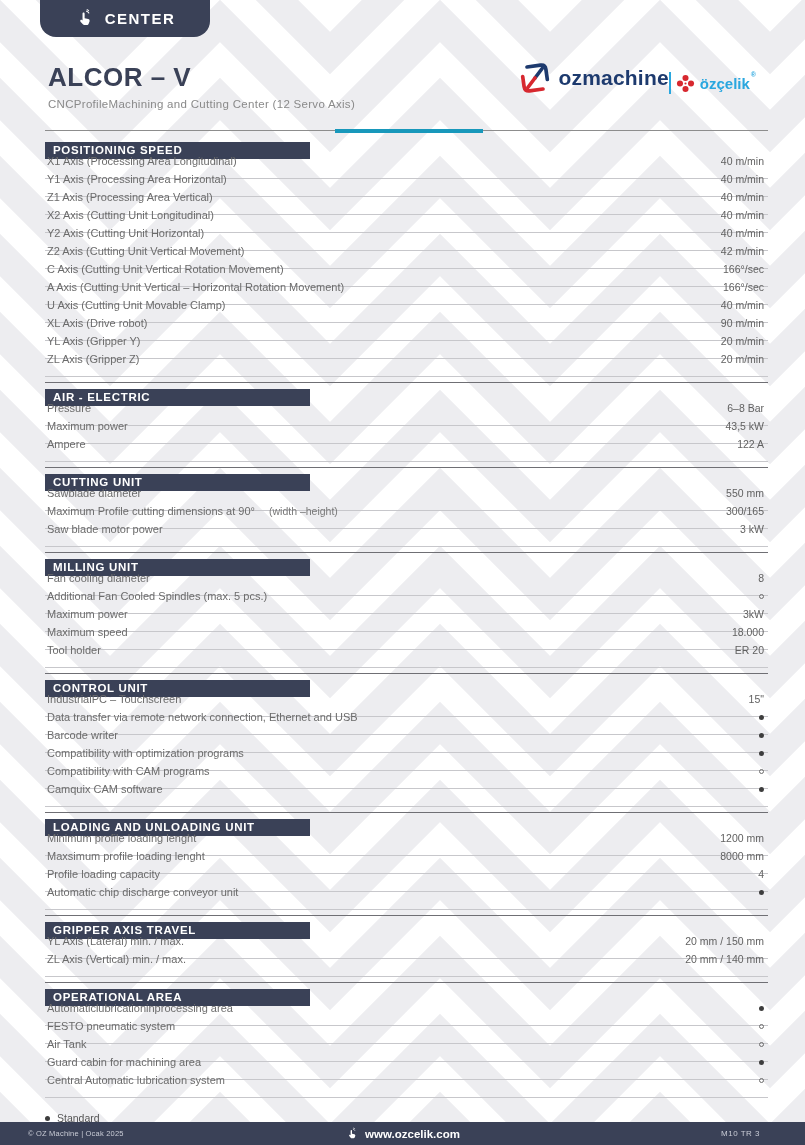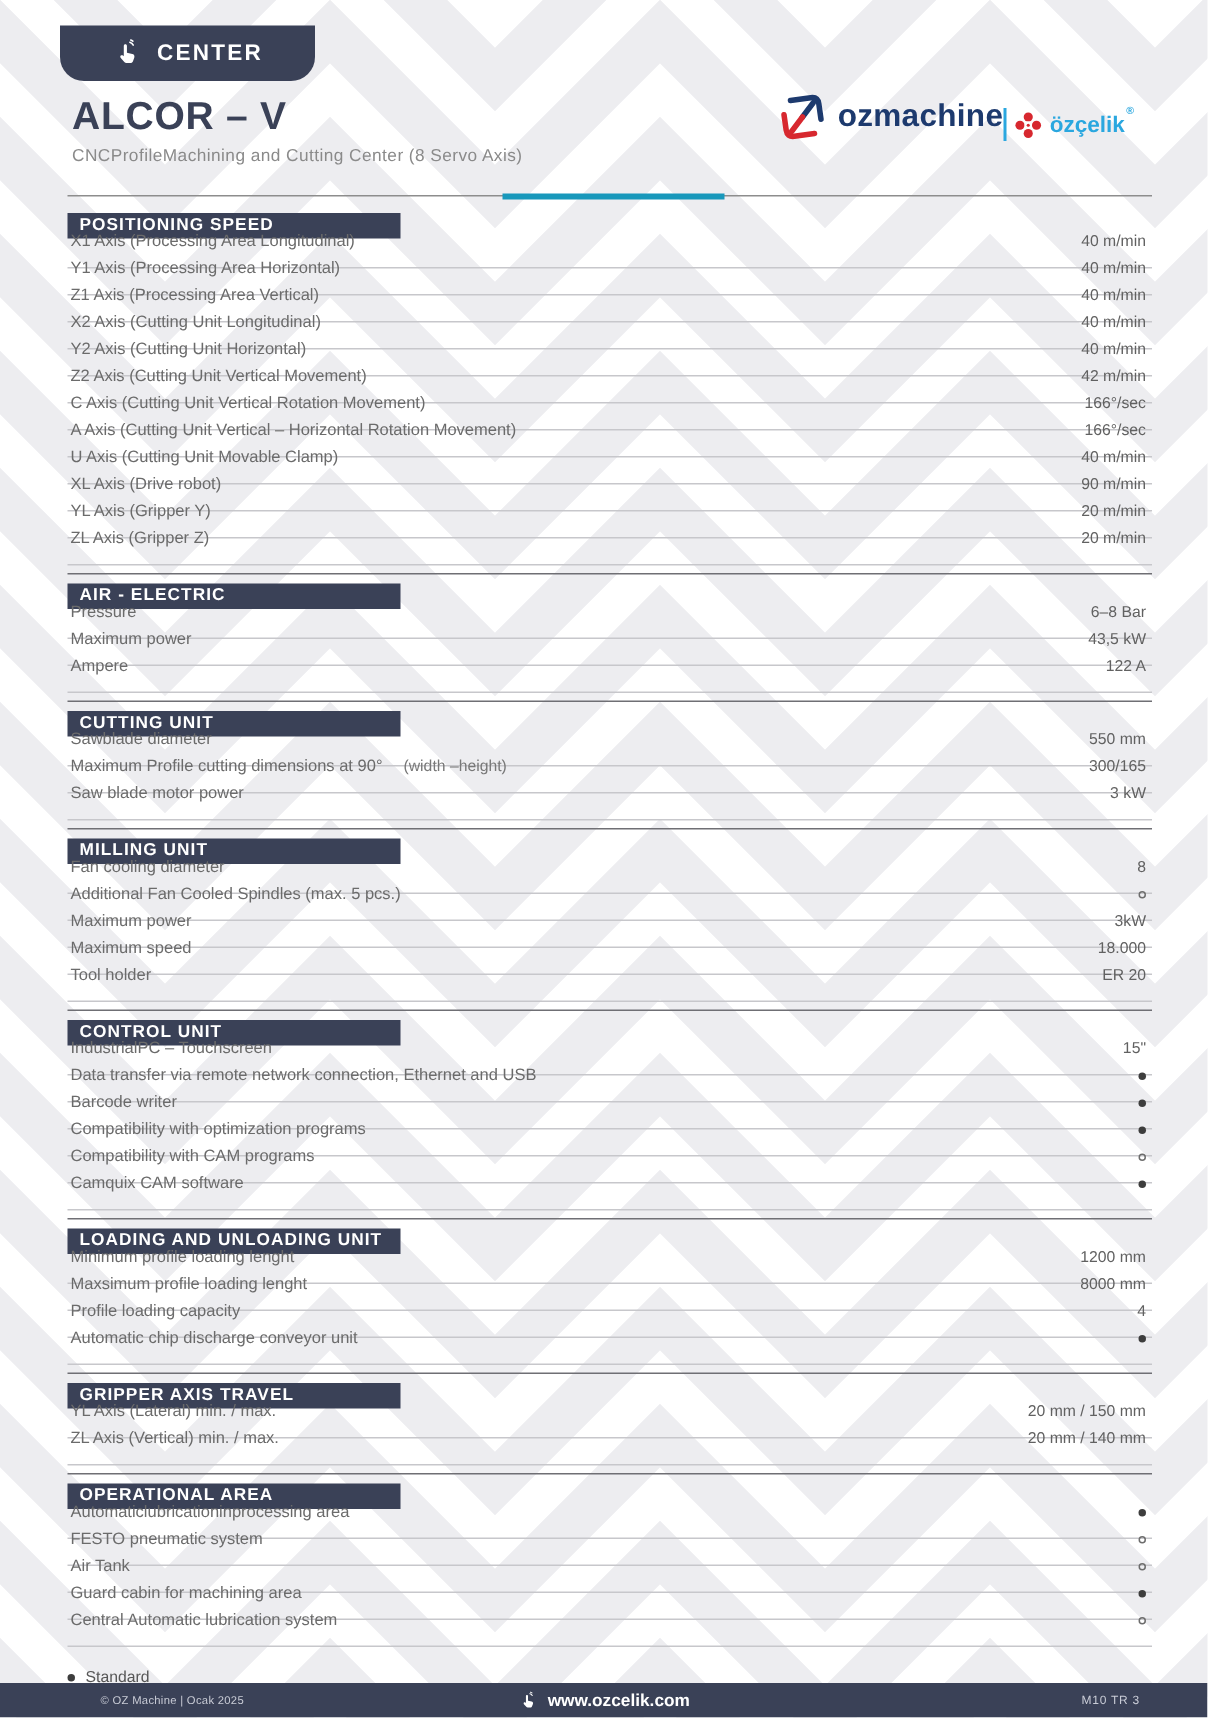--- a/index.html
+++ b/index.html
@@ -8,21 +8,21 @@
     position:relative; overflow:hidden; background:#ffffff;
     font-family:"Liberation Sans", sans-serif; color:#6e6e6e;
   }
   
   #chevron-bg { position:absolute; inset:0; z-index:0; pointer-events:none; }
 
   .layer { position:relative; z-index:1; }
 
   
   .tab {
-    position:absolute; left:40px; top:17px; width:170px; height:37px;
+    position:absolute; left:40px; top:0; width:170px; height:37px;
     background:#3a4157; border-radius:0 0 16px 16px;
     display:flex; align-items:center; justify-content:center; gap:9px;
     color:#fff; z-index:3;
   }
   .tab .tab-label { font-size:15px; letter-spacing:1.5px; font-weight:bold; }
 
   
   .brandrow {
     position:absolute; top:62px; left:48px; width:710px;
     display:flex; justify-content:space-between; align-items:flex-start; z-index:2;
@@ -40,21 +40,21 @@
 
   
   .rule { position:absolute; top:130px; left:45px; width:723px; border-top:1px solid #8d8d8d; z-index:2; }
   .rule .teal-seg { position:absolute; left:290px; top:-2.5px; width:148px; height:4px; }
 
   
   .content { position:absolute; top:139px; left:45px; width:723px; z-index:2; }
   .section { padding-top:3px; }
   .section + .section { margin-top:5px; border-top:1.5px solid #6f6f74; padding-top:6px; }
   .sec-header {
-    width:222px; background:#3a4157; color:#fff;
+    width:265px; background:#3a4157; color:#fff;
     font-size:11.5px; font-weight:bold; letter-spacing:0.7px;
     padding:2px 8px 3px; margin-bottom:2px;
   }
   .row {
     display:flex; align-items:center;
     height:17.8px; border-bottom:1px solid #c7c7cb;
     font-size:11px; color:#6b6b6b; padding:0 4px 17px 2px;
   }
   .row .label { white-space:nowrap; }
   .row .note { margin-left:14px; font-size:10.5px; color:#787878; white-space:nowrap; }
@@ -72,21 +72,21 @@
   .legend .legend-item { display:flex; align-items:center; gap:7px; }
   .legend .dot { margin-left:0; }
 
   
   .footer {
     position:absolute; left:0; right:0; bottom:0; height:23px;
     background:#3a4157; z-index:3;
     display:flex; align-items:center; justify-content:space-between;
     padding:0 45px 0 28px;
   }
-  .footer .copyright { font-size:7.5px; color:#c9ccd6; letter-spacing:0.2px;margin-left:39px; }
+  .footer .copyright { font-size:7.5px; color:#c9ccd6; letter-spacing:0.2px; }
   .footer .doc-code { font-size:8px; color:#c9ccd6; letter-spacing:0.5px; }
   .footer .site {
     position:absolute; left:50%; transform:translateX(-50%);
     display:flex; align-items:center; gap:6px; color:#fff; font-size:11.5px; font-weight:bold;
   }
 </style>
 </head>
 <body>
 
 <svg id="chevron-bg" width="805" height="1145" viewBox="0 0 805 1145">
@@ -116,21 +116,21 @@
       <path fill="#fff" d="M9.8 5.2c.7 0 1.2.5 1.2 1.2v5.3l4.1.9c1 .2 1.6.9 1.6 1.9 0 .3-.05.7-.2 1.1l-.9 2.4c-.3.9-1 1.4-2 1.4h-3c-.6 0-1.2-.25-1.6-.7L6.3 15.6c-.5-.5-.5-1.3 0-1.8.44-.44 1.2-.47 1.7-.06l.6.5V6.4c0-.7.5-1.2 1.2-1.2z"></path>
       <path d="M13.2 3.6a4 4 0 0 1 2.6 2.2 M13.9 1.9a6 6 0 0 1 1.6.9" stroke="#fff" stroke-width="1.2" fill="none" stroke-linecap="round"></path>
     </svg>
   </span>
   <span class="tab-label">CENTER</span>
 </div>
 
 <div class="brandrow layer">
   <div class="title-block">
     <h1>ALCOR – V</h1>
-    <div class="subtitle">CNCProfileMachining and Cutting Center (8 Servo Axis)</div>
+    <div class="subtitle">CNCProfileMachining and Cutting Center (12 Servo Axis)</div>
   </div>
   <div class="logo-block">
     <div class="logo-main">
       <span style="display:flex;">
         <svg width="36" height="32" viewBox="0 0 40 40">
           <g transform="rotate(-8 20 20)" fill="none" stroke-linecap="round">
             <path d="M12 5 H29 Q35 5 35 11 V24" stroke="#1d3a6e" stroke-width="4.6"></path>
             <path d="M28 35 H11 Q5 35 5 29 V16" stroke="#d7282f" stroke-width="4.6"></path>
             <path d="M30.5 9.5 L20 20" stroke="#1d3a6e" stroke-width="4.6"></path>
             <path d="M20 20 L9.5 30.5" stroke="#d7282f" stroke-width="4.6"></path>

